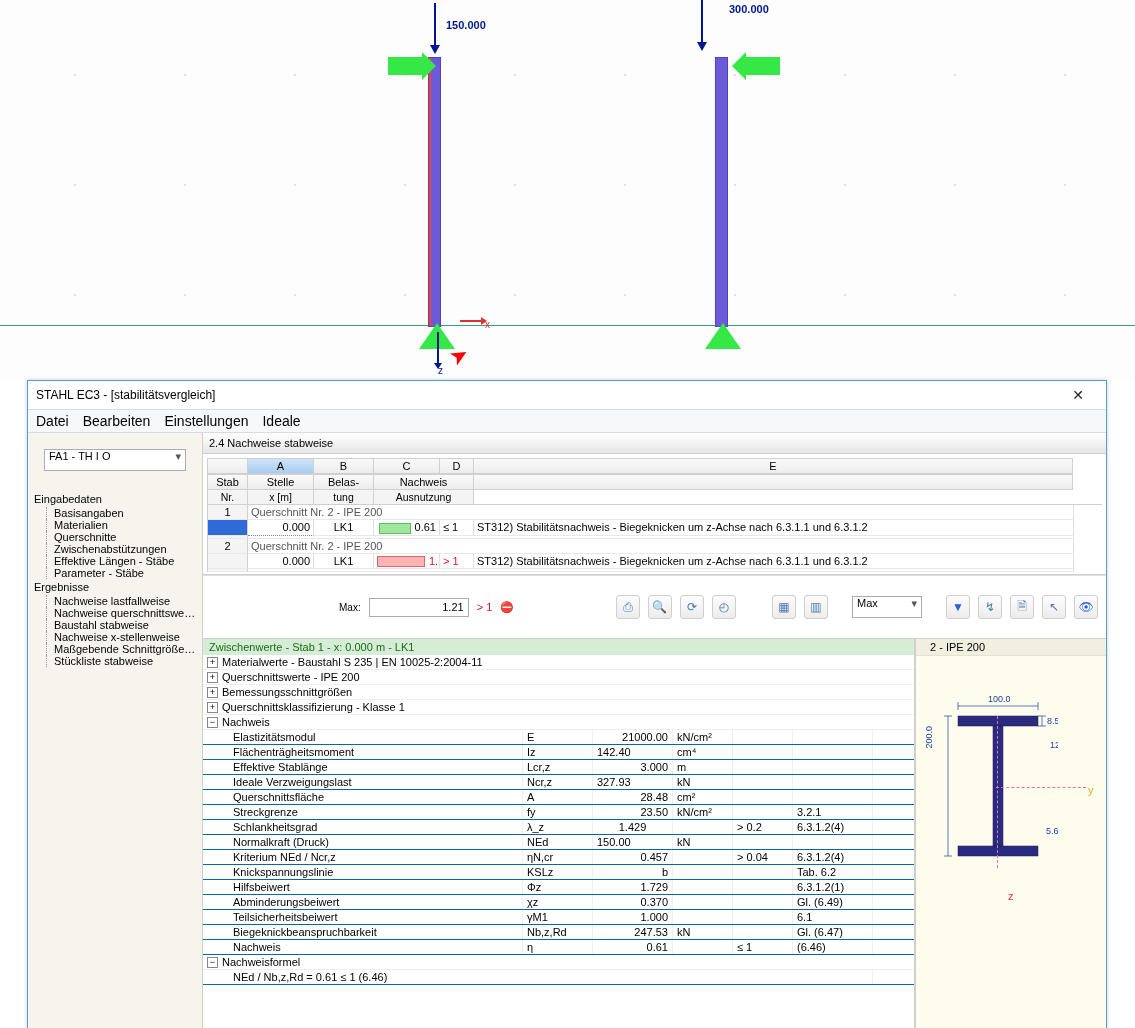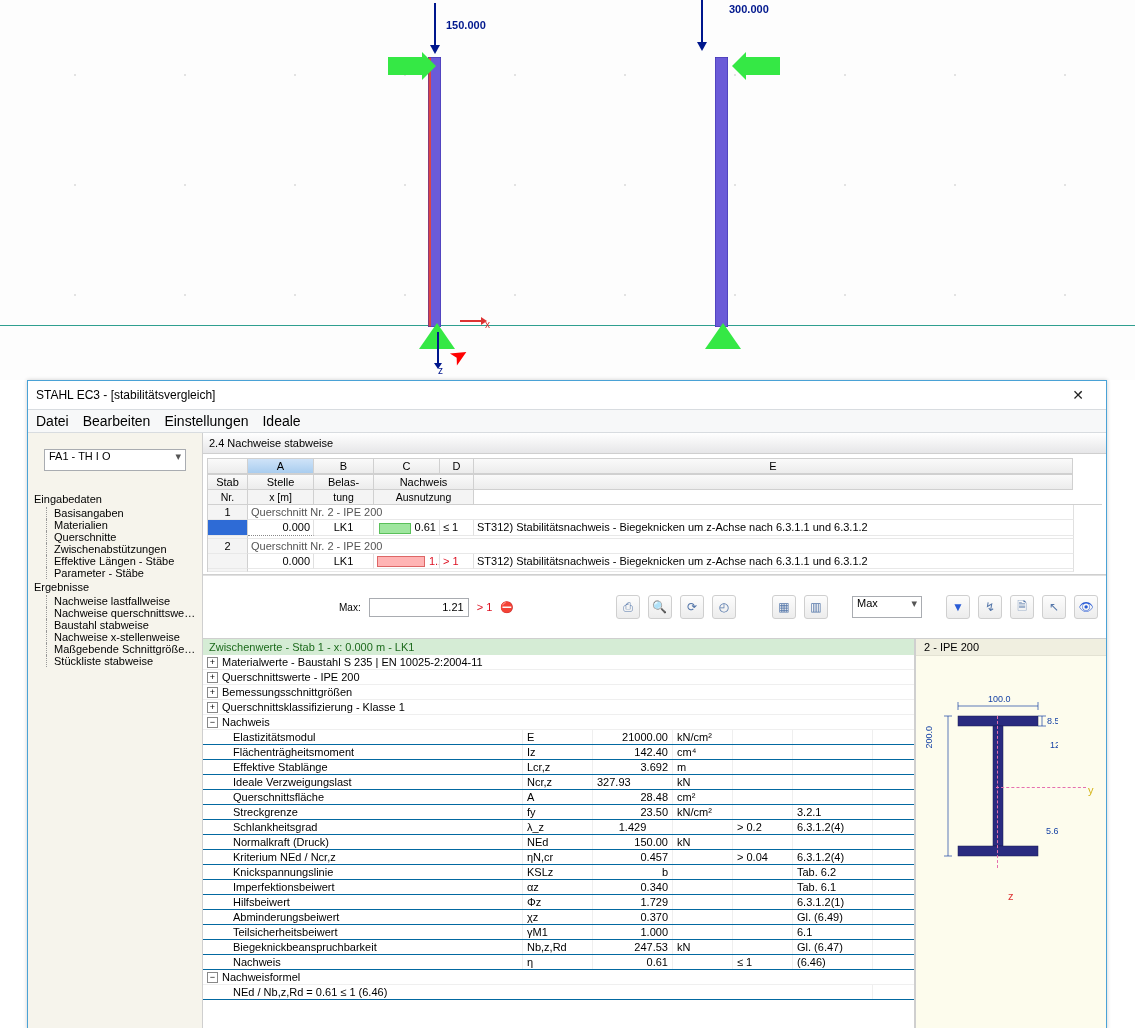--- a/index.html
+++ b/index.html
@@ -61,21 +61,21 @@
 .toolbar2 .chip{width:22px;height:22px;border:1px solid #cfcfcf;background:linear-gradient(#fdfdfd,#ececec);border-radius:3px;display:flex;align-items:center;justify-content:center;font-size:12px;color:#5577aa}
 .detail-area{display:flex;flex:1;min-height:0}
 .detail{flex:1;border-right:1px solid #cfcfcf;overflow:auto}
 .detail-title{background:#d5ecd5;padding:2px 6px;font-size:11px;color:#1c6a1c}
 .dt-row{display:grid;grid-template-columns:320px 70px 80px 60px 60px 80px;font-size:11px;border-bottom:1px solid #0369a1}
 .dt-row div{padding:1px 4px;border-right:1px solid #efefef;white-space:nowrap}
 .dt-label{padding-left:30px!important}
 .dt-cat{display:flex;align-items:center;gap:4px;padding:1px 4px;border-bottom:1px solid #efefef;font-size:11px}
 .dt-cat .pm{display:inline-block;width:9px;height:9px;border:1px solid #888;text-align:center;line-height:8px;font-size:9px}
 .section-img{width:190px;background:#fdfced;border-left:1px solid #cfcfcf}
-.section-img .stitle{padding:2px 8px;font-size:11px;background:#f0efe0;border-bottom:1px solid #e3e2d3}
+.section-img .stitle{padding:2px 14px;font-size:11px;background:#f0efe0;border-bottom:1px solid #e3e2d3}
 .section-drawing{position:relative;height:260px}
 .ibeam-svg{position:absolute;left:22px;top:30px}
 .y-axis{position:absolute;left:118px;top:128px;color:#d4b419;font-size:11px}
 .z-axis{position:absolute;left:92px;top:234px;color:#d33;font-size:11px}
 .pink-dash{position:absolute;border-top:1.5px dashed #e66faf}
 .vdim{position:absolute;left:8px;top:70px;font-size:9px;color:#1743a5;writing-mode:vertical-rl;transform:rotate(180deg)}
 </style>
 </head>
 <body>
 
@@ -268,29 +268,29 @@
                 <div class="dt-label">Elastizitätsmodul</div>
                 <div>E</div>
                 <div style="text-align:right">21000.00</div>
                 <div>kN/cm²</div>
                 <div></div>
                 <div></div>
               </div>
               <div class="dt-row">
                 <div class="dt-label">Flächenträgheitsmoment</div>
                 <div>Iz</div>
-                <div style="text-align:right">142.40</div>
+                <div style="">142.40</div>
                 <div>cm⁴</div>
                 <div></div>
                 <div></div>
               </div>
               <div class="dt-row">
                 <div class="dt-label">Effektive Stablänge</div>
                 <div>Lcr,z</div>
-                <div style="text-align:right">3.692</div>
+                <div style="text-align:right">3.000</div>
                 <div>m</div>
                 <div></div>
                 <div></div>
               </div>
               <div class="dt-row">
                 <div class="dt-label">Ideale Verzweigungslast</div>
                 <div>Ncr,z</div>
                 <div style="text-align:left">327.93</div>
                 <div>kN</div>
                 <div></div>
@@ -316,48 +316,40 @@
                 <div class="dt-label">Schlankheitsgrad</div>
                 <div>λ_z</div>
                 <div style="text-align:center">1.429</div>
                 <div></div>
                 <div>&gt; 0.2</div>
                 <div>6.3.1.2(4)</div>
               </div>
               <div class="dt-row">
                 <div class="dt-label">Normalkraft (Druck)</div>
                 <div>NEd</div>
-                <div style="text-align:right">150.00</div>
+                <div style="">150.00</div>
                 <div>kN</div>
                 <div></div>
                 <div></div>
               </div>
               <div class="dt-row">
                 <div class="dt-label">Kriterium NEd / Ncr,z</div>
                 <div>ηN,cr</div>
                 <div style="text-align:right">0.457</div>
                 <div></div>
                 <div>&gt; 0.04</div>
                 <div>6.3.1.2(4)</div>
               </div>
               <div class="dt-row">
                 <div class="dt-label">Knickspannungslinie</div>
                 <div>KSLz</div>
                 <div style="text-align:right">b</div>
                 <div></div>
                 <div></div>
                 <div>Tab. 6.2</div>
-              </div>
-              <div class="dt-row">
-                <div class="dt-label">Imperfektionsbeiwert</div>
-                <div>αz</div>
-                <div style="text-align:right">0.340</div>
-                <div></div>
-                <div></div>
-                <div>Tab. 6.1</div>
               </div>
               <div class="dt-row">
                 <div class="dt-label">Hilfsbeiwert</div>
                 <div>Φz</div>
                 <div style="text-align:right">1.729</div>
                 <div></div>
                 <div></div>
                 <div>6.3.1.2(1)</div>
               </div>
               <div class="dt-row">

